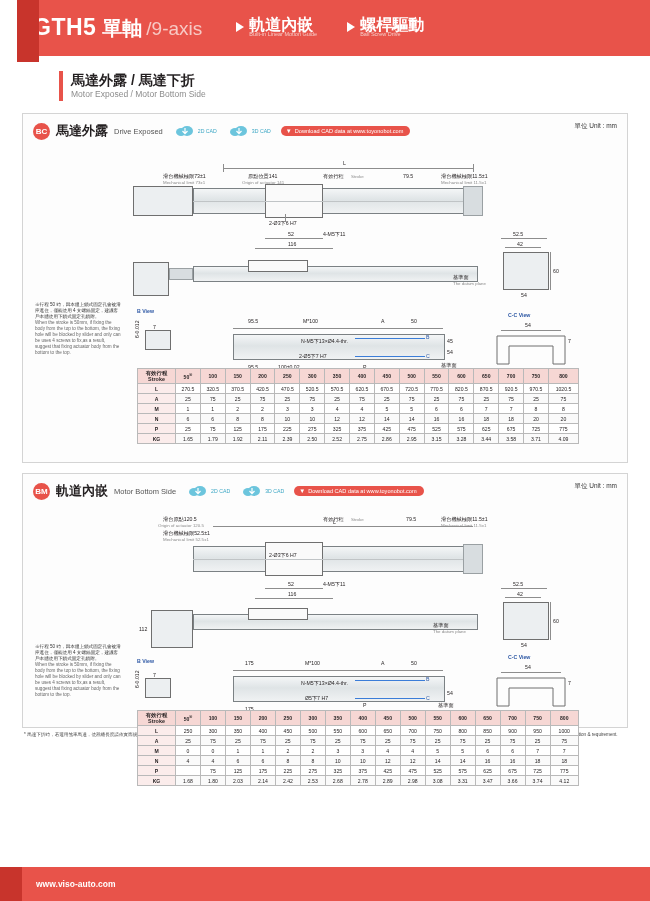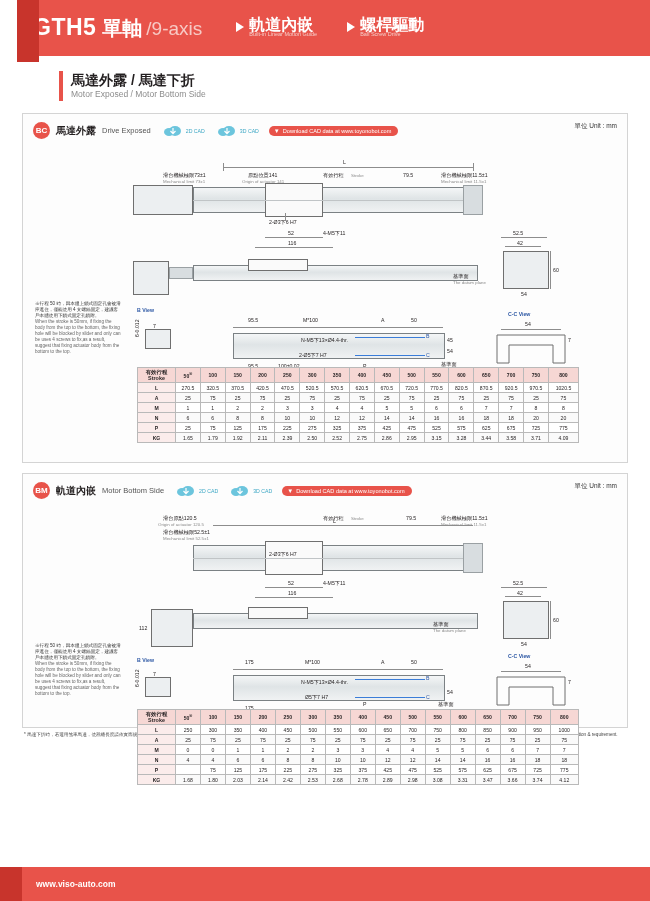--- a/index.html
+++ b/index.html
@@ -49,21 +49,21 @@
     margin: 6px 22px 0 22px;
     border: 1px solid #d4d4d4;
     background: #fdfdfd;
     padding: 8px 10px 8px 10px;
   }
   .panel-head { display:flex; align-items:center; gap:6px; }
   .badge {
     width:17px;height:17px;border-radius:50%;background:#e8534a;color:#fff;
     font-size:8px;font-weight:bold;display:flex;align-items:center;justify-content:center;
   }
-  .ph-cjk { font-size:10px; font-weight:bold; }
+  .ph-cjk { font-size:13px; font-weight:bold; }
   .ph-en { font-size:7.5px; color:#555; }
   .cadbtn {
     display:flex;align-items:center;gap:3px;margin-left:6px;
   }
   .cad-lbl { font-size:5.2px; color:#3aa6c4; text-align:center; line-height:6px;}
   .dl-pill {
     background:#e8534a;color:#fff;border-radius:7px;font-size:5.6px;
     padding:2px 7px 2px 5px; margin-left:4px; display:flex;align-items:center;gap:3px;
   }
   .dl-pill .arrow { font-size:6px; }

